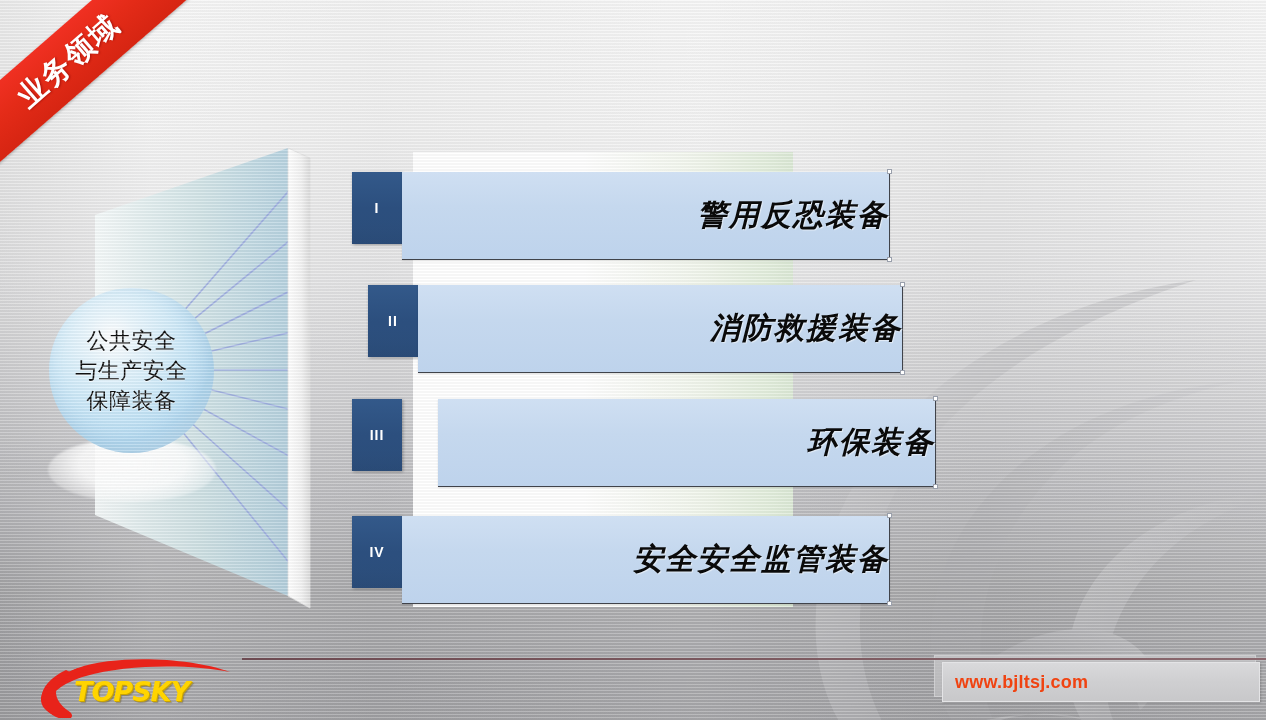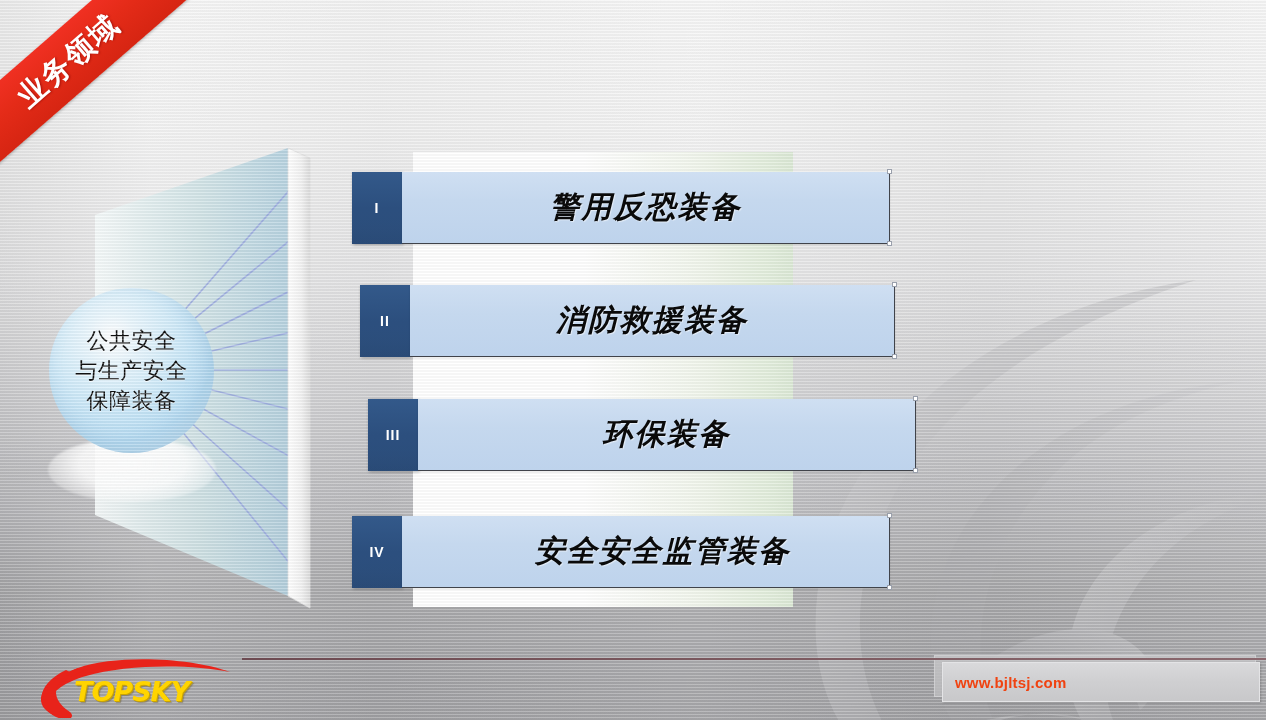--- a/index.html
+++ b/index.html
@@ -151,25 +151,25 @@
     display:flex; align-items:center; justify-content:center;
     color:#ffffff;
     font-family:"Liberation Sans", sans-serif;
     font-size:14px;
     font-weight:bold;
     letter-spacing:1px;
     box-shadow:1px 1px 3px rgba(0,0,0,0.30);
     position:relative;
   }
   .row-bar{
-    height:72px;
+    height:88px;
     background:linear-gradient(180deg,#cfdff2 0%,#c5d8ee 40%,#bed3ec 100%);
     border-right:1.5px solid #40434a;
     border-bottom:1.5px solid #40434a;
-    display:flex; align-items:center; justify-content:center;
+    display:flex; align-items:center; justify-content:flex-end;
     position:relative;
     box-shadow:0 1px 2px rgba(0,0,0,0.10);
   }
   .row-label{
     font-family:"DejaVu Serif", serif;
     font-style:italic;
     font-weight:bold;
     font-size:30px;
     color:#0a0a0a;
     letter-spacing:2px;
@@ -219,21 +219,21 @@
     background:linear-gradient(180deg,#d9d9db 0%,#cfcfd1 50%,#c8c8ca 100%);
     border:1px solid #e4e4e6;
     box-shadow:1px 1px 2px rgba(0,0,0,0.18);
     display:flex; align-items:center;
     z-index:8;
   }
   #url-text{
     margin-left:12px;
     font-family:"Liberation Sans", sans-serif;
     font-weight:bold;
-    font-size:15px;
+    font-size:18px;
     color:#f04311;
     letter-spacing:0.2px;
   }
 </style>
 </head>
 <body>
 
 <div id="slide">
 
   <svg id="watermark" viewBox="0 0 600 600" xmlns="http://www.w3.org/2000/svg">
@@ -311,32 +311,32 @@
       <div class="row-num">
         <span>I</span>
       </div>
       <div class="row-bar" style="width:488px;">
         <span class="row-label">警用反恐装备</span>
         <span class="handle" style="right:-3px; top:-3px;"></span>
         <span class="handle" style="right:-3px; bottom:-3px;"></span>
       </div>
     </div>
 
-    <div class="row" style="left:360px; top:285px;">
+    <div class="row" style="left:368px; top:285px;">
       <div class="row-num">
         <span>II</span>
       </div>
       <div class="row-bar" style="width:485px;">
         <span class="row-label">消防救援装备</span>
         <span class="handle" style="right:-3px; top:-3px;"></span>
         <span class="handle" style="right:-3px; bottom:-3px;"></span>
       </div>
     </div>
 
-    <div class="row" style="left:368px; top:399px;">
+    <div class="row" style="left:352px; top:399px;gap:36px;">
       <div class="row-num">
         <span>III</span>
       </div>
       <div class="row-bar" style="width:498px;">
         <span class="row-label">环保装备</span>
         <span class="handle" style="right:-3px; top:-3px;"></span>
         <span class="handle" style="right:-3px; bottom:-3px;"></span>
       </div>
     </div>
 

